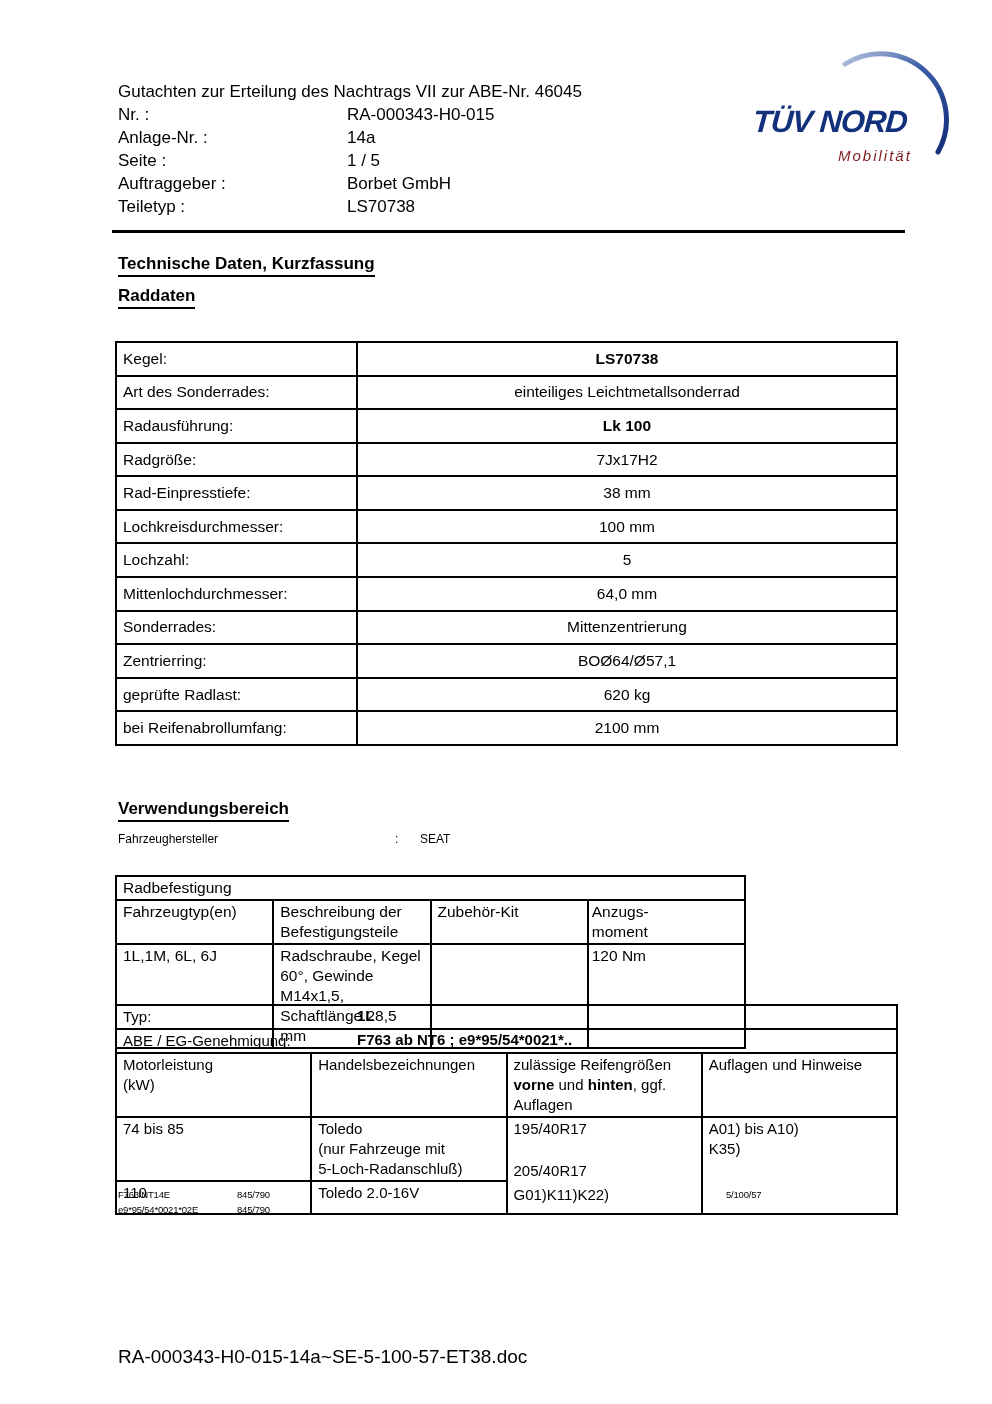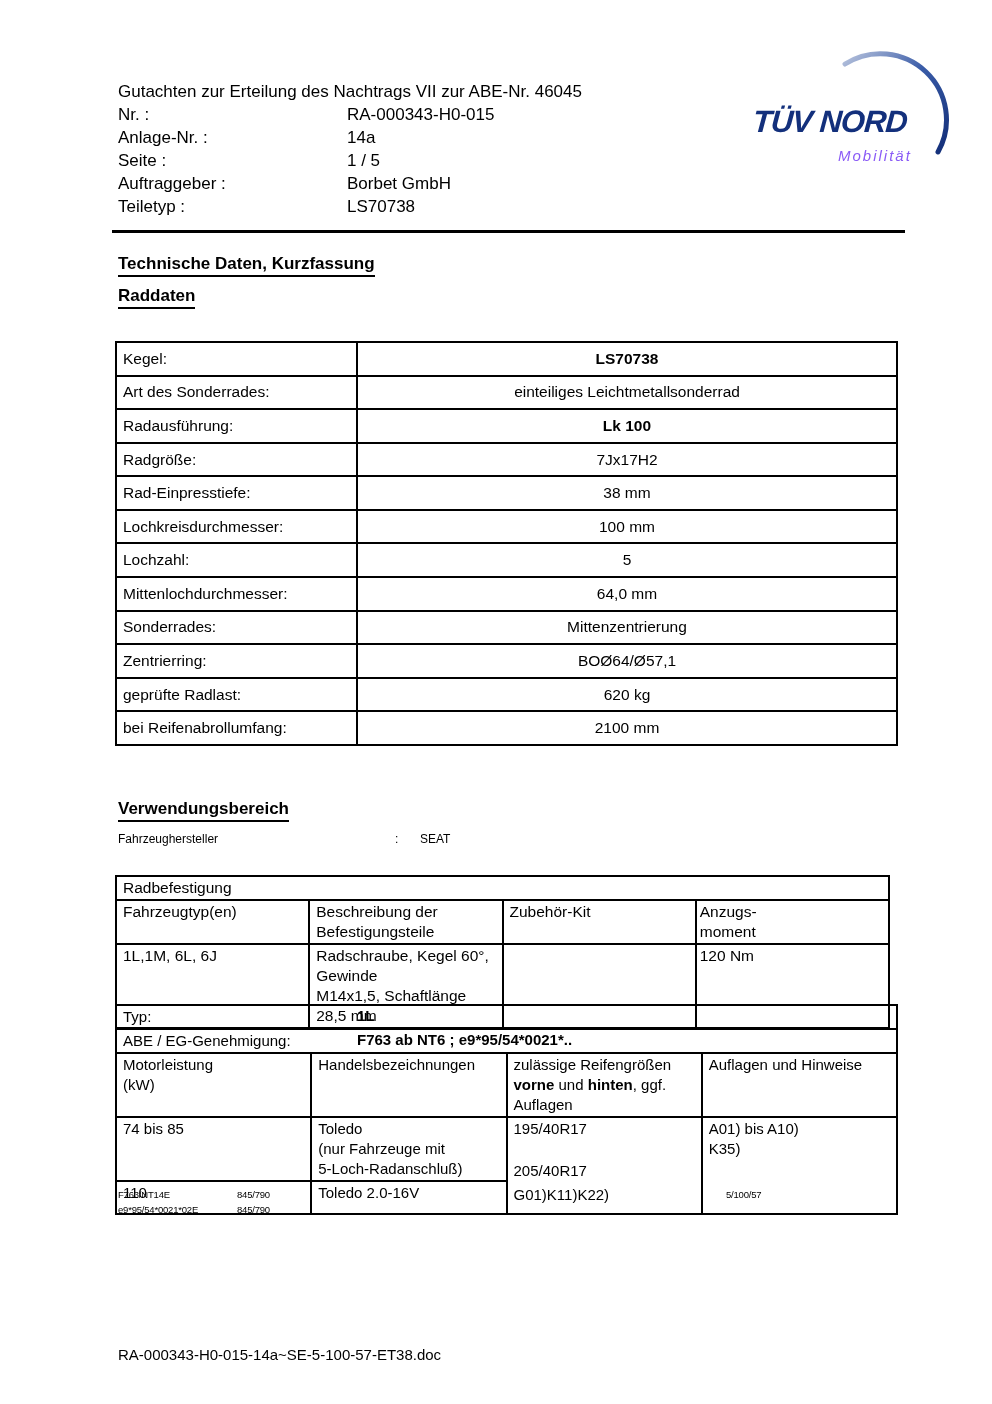--- a/index.html
+++ b/index.html
@@ -19,21 +19,21 @@
   .logo { left:745px; top:48px; width:205px; height:128px; }
   .logo svg { position:absolute; left:0; top:0; }
   .logo-wordmark {
     position:absolute; left:8px; top:56px;
     font-size:31px; font-weight:bold; font-style:italic;
     letter-spacing:-1px; transform:skewX(-4deg);
     white-space:nowrap;
   }
   .logo-subtitle {
     position:absolute; left:93px; top:99px;
-    font-size:15px; font-style:italic; color:#8b5cf6; letter-spacing:2px;
+    font-size:15px; font-style:italic; color:#7f1d1d; letter-spacing:2px;
     white-space:nowrap;
   }
 
   
   .rule { left:112px; top:230px; width:793px; height:3px; background:#000; }
   .heading {
     font-size:17px; font-weight:bold;
     border-bottom:2px solid #000; padding-bottom:1px;
     display:inline-block; white-space:nowrap;
   }
@@ -50,21 +50,21 @@
   .raddaten td.lbl { width:227px; text-align:left; }
   .raddaten td.val { text-align:center; }
   .bold { font-weight:bold; }
 
   
   .fh-line { left:118px; top:832px; font-size:12px; white-space:nowrap; }
   .fh-label { display:inline-block; width:277px; }
   .fh-colon { display:inline-block; width:25px; }
 
   
-  .radbef { left:115px; top:875px; width:775px; }
+  .radbef { left:115px; top:875px; width:631px; }
   .radbef td { vertical-align:top; font-size:15.5px; line-height:20px; }
   .radbef .c1 { width:267px; } .radbef .c2 { width:336px; }
   .radbef .c3 { width:114px; } .radbef .c4 { width:66px; padding:1px 3px; }
 
   
   .typtab { left:115px; top:1004px; width:783px; }
   .typtab td { vertical-align:top; font-size:15px; line-height:20px; }
   .typtab .c1 { width:120px; } .typtab .c2 { width:188px; }
   .typtab .c3 { width:299px; } .typtab .c4 { width:175px; }
   .tabcell { position:relative; }
@@ -72,21 +72,21 @@
   .gap-line { margin-top:22px; }
   .tight-line { margin-top:4px; }
 
   
   .footnotes { left:118px; top:1189px; width:740px; font-size:9.5px; letter-spacing:-0.2px; }
   .fnline { position:relative; height:15px; }
   .fnline span { position:absolute; top:0; white-space:nowrap; }
   .fn-a { left:0; } .fn-b { left:119px; } .fn-c { left:608px; }
 
   
-  .doc-footer { left:118px; top:1346px; font-size:15px; }
+  .doc-footer { left:118px; top:1346px; font-size:19px; }
 </style>
 </head>
 <body>
 
 <div class="abs header-block">
   <div>Gutachten zur Erteilung des Nachtrags VII zur ABE-Nr. 46045</div>
   <div class="hrow">
     <span class="hlabel">Nr. :</span><span class="hval">RA-000343-H0-015</span>
   </div>
   <div class="hrow">

